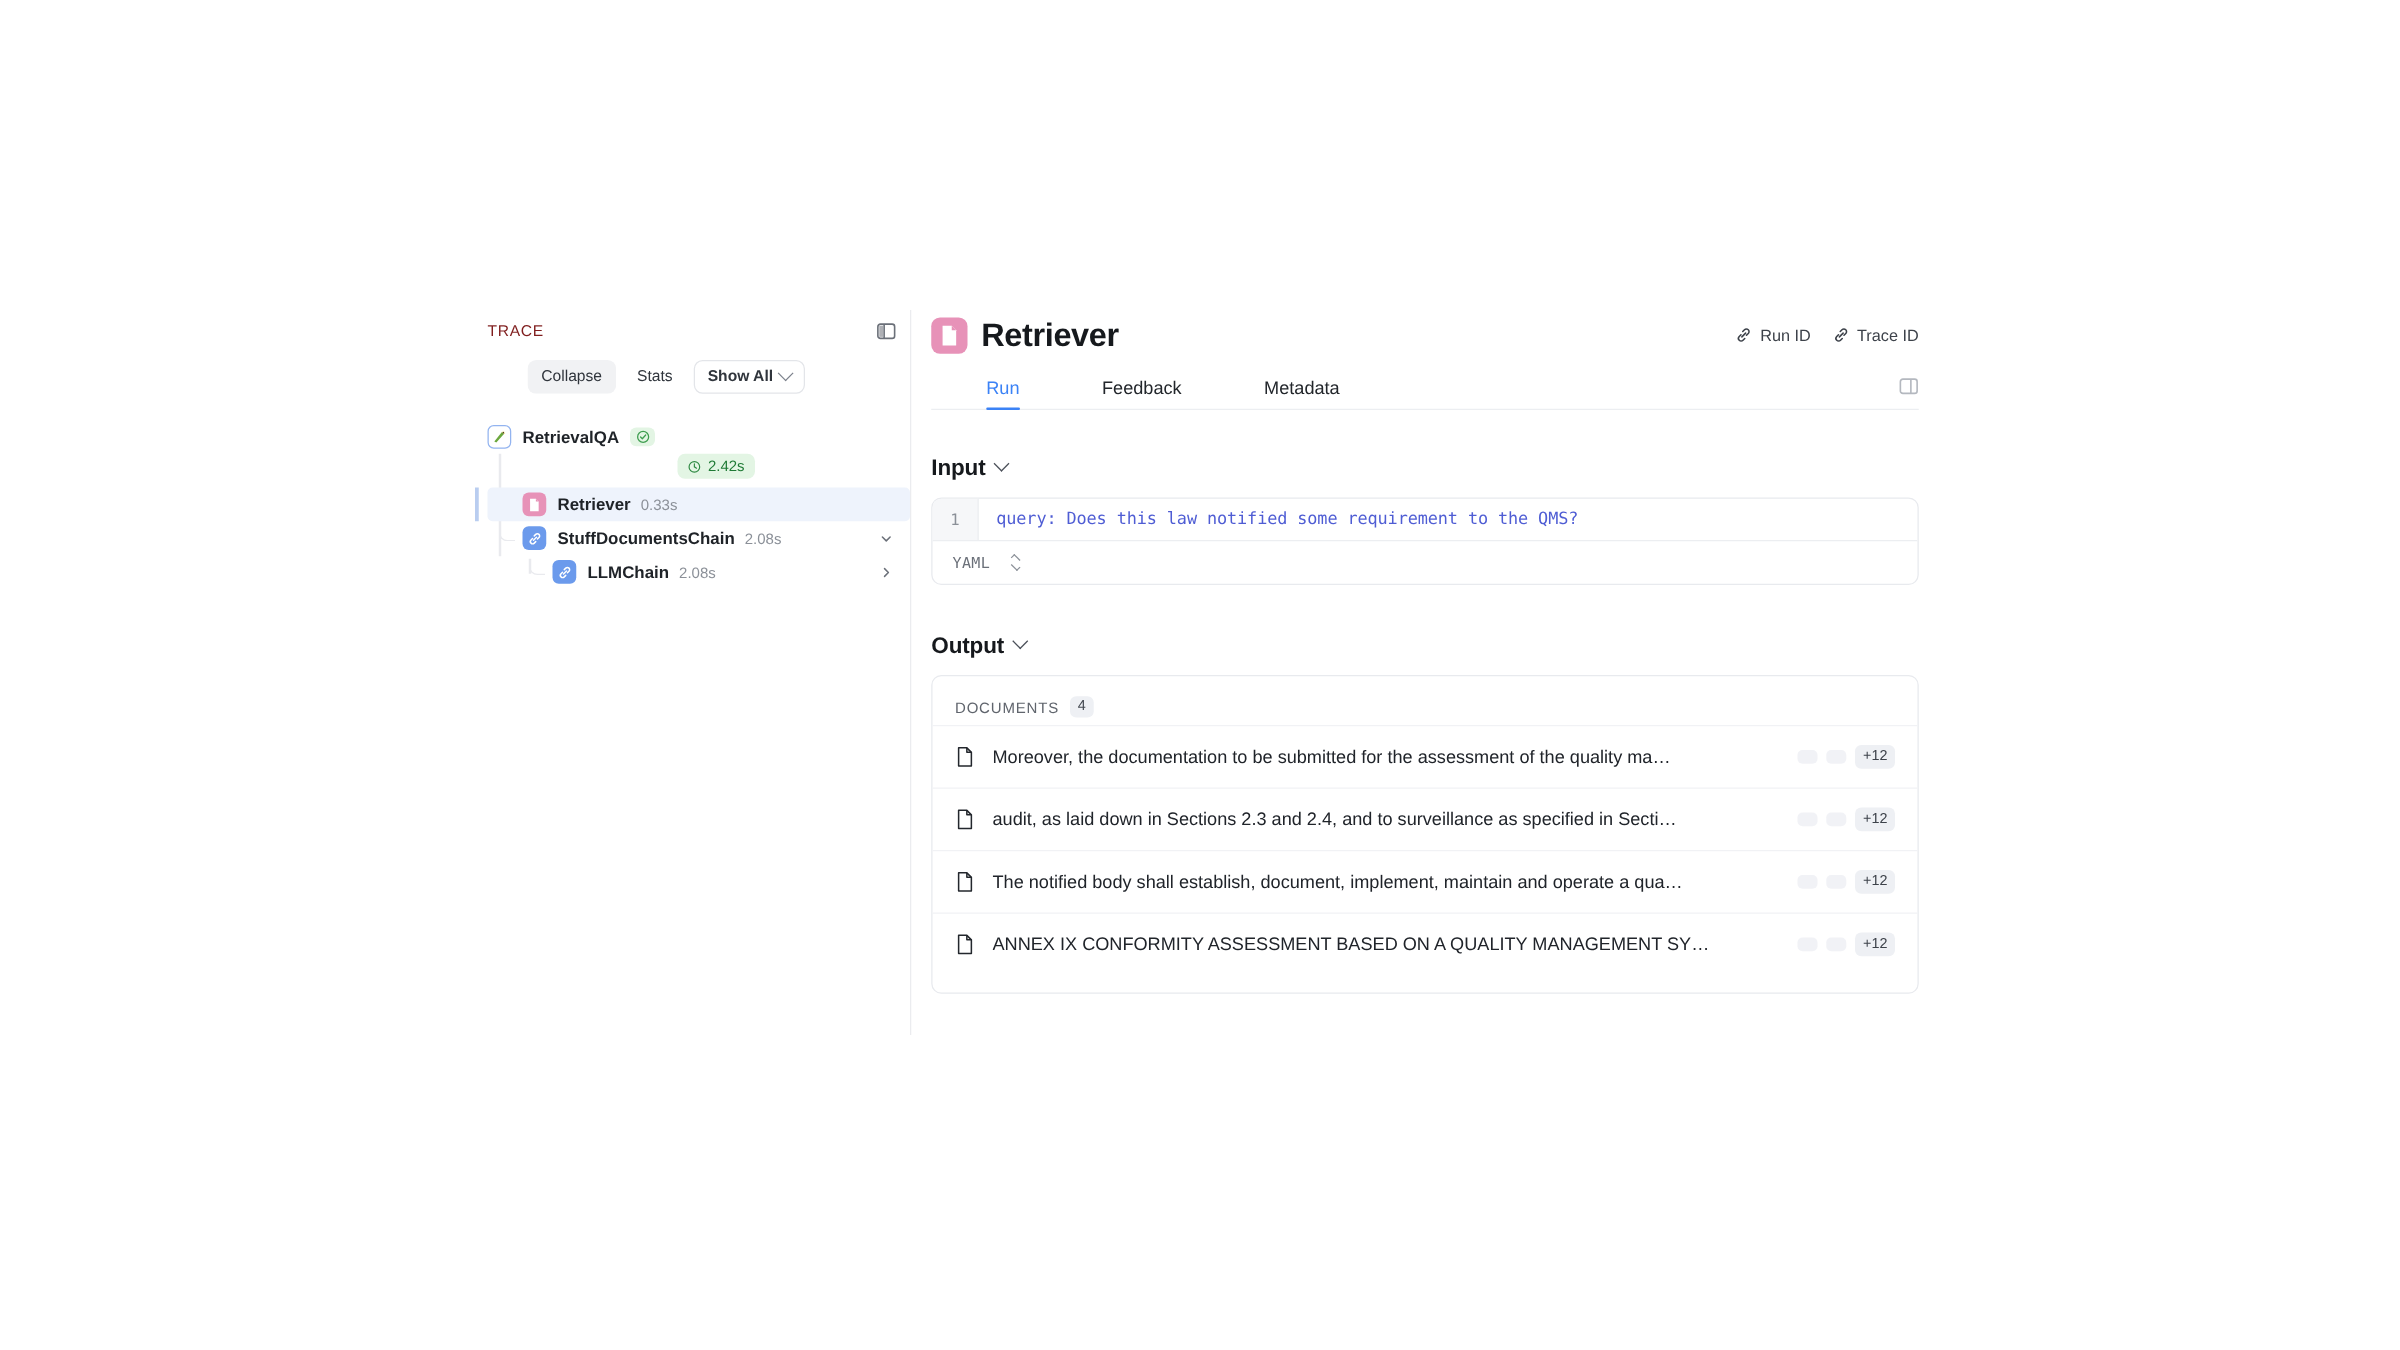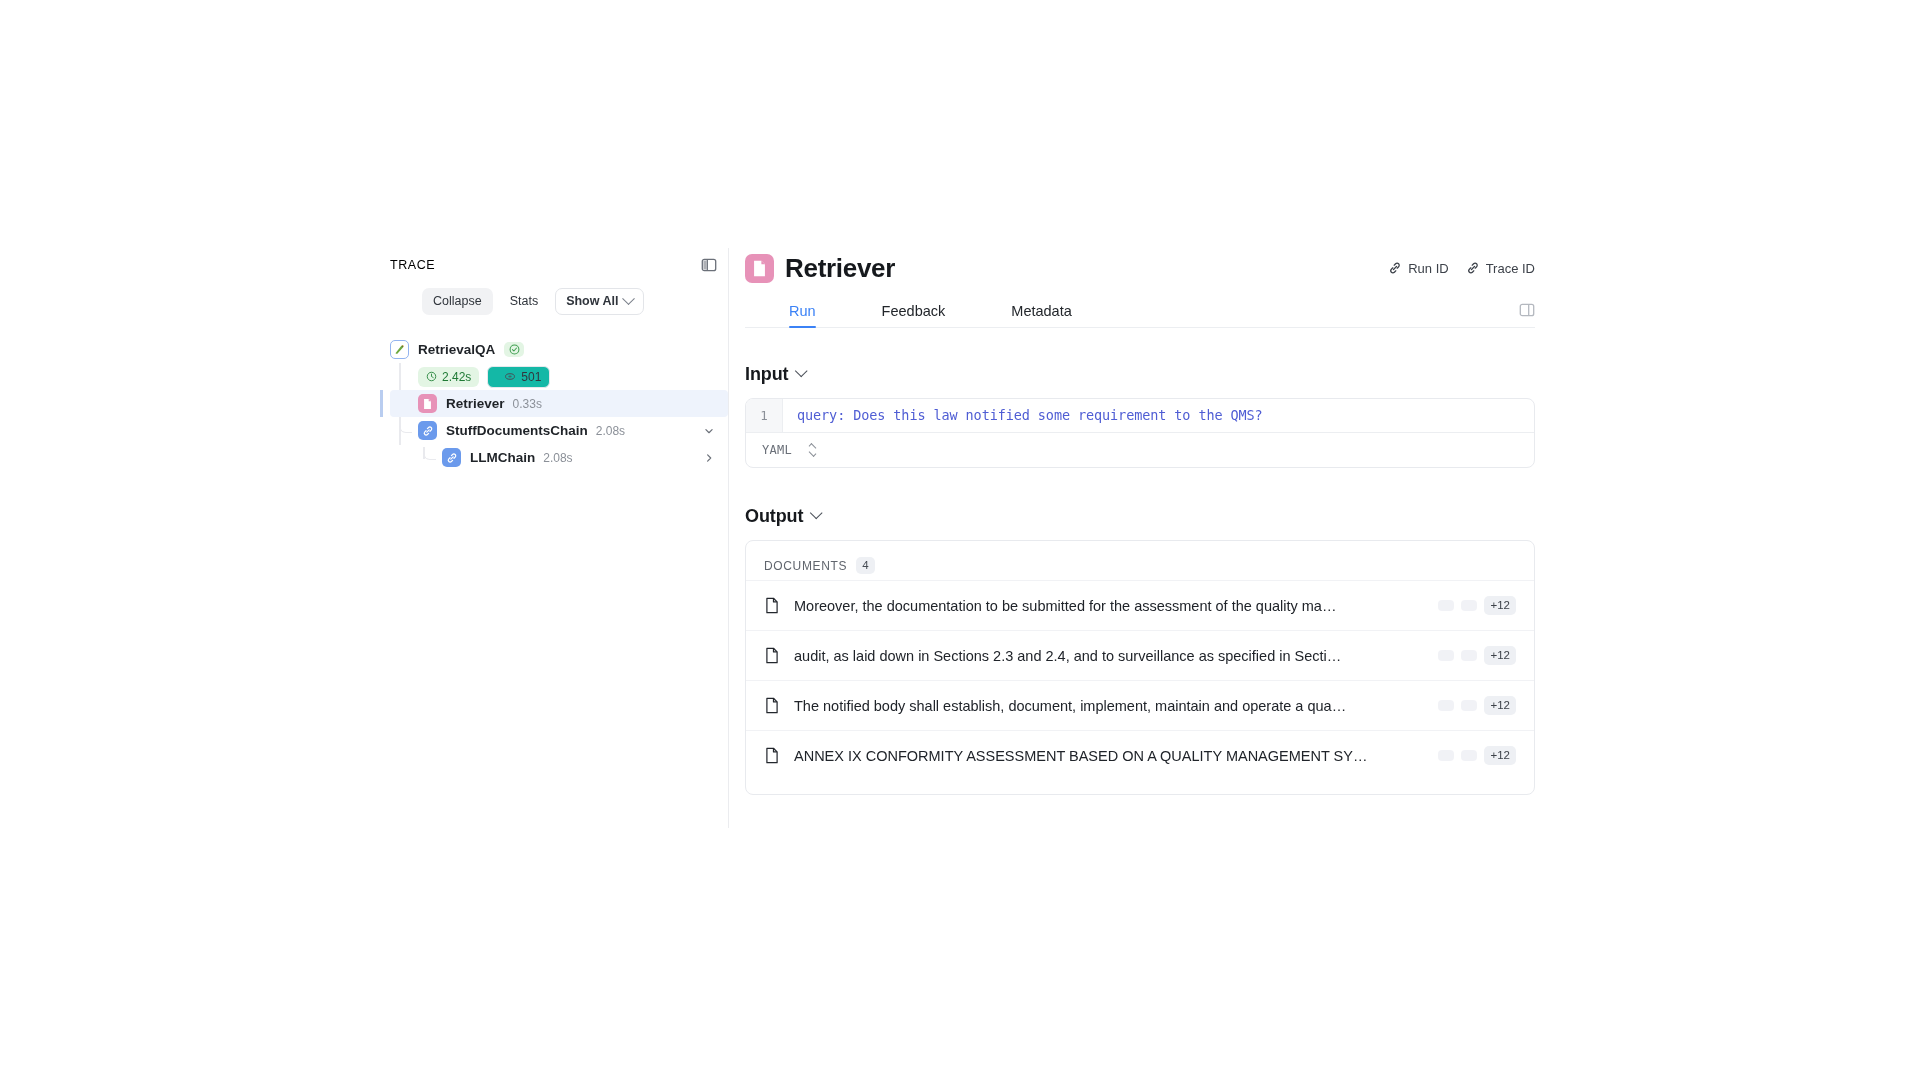--- a/index.html
+++ b/index.html
@@ -26,21 +26,21 @@
   .trace-head {
     display: flex;
     align-items: center;
     justify-content: space-between;
     height: 20px;
     padding-right: 10px;
   }
   .trace-label {
     font-size: 12.5px;
     letter-spacing: 0.55px;
-    color: #000000;
+    color: #7f1d1d;
     font-weight: 400;
   }
   .panel-toggle-icon {
     width: 18px; height: 18px;
     display: flex; align-items: center; justify-content: center;
     cursor: pointer;
   }
 
   .trace-controls {
     display: flex;
@@ -133,20 +133,21 @@
     display: flex; align-items: center; justify-content: center;
     cursor: pointer;
   }
 
   .stats-row {
     display: flex;
     align-items: center;
     gap: 8px;
     height: 27px;
     padding-left: 28px;
+    flex-direction: column;
   }
   .pill {
     display: flex; align-items: center; gap: 5px;
     border-radius: 6px;
     padding: 3px 8px;
     font-size: 12px;
     line-height: 14px;
     white-space: nowrap;
   }
   .pill.green { background: #e3f5e4; color: #1f7a35; }

